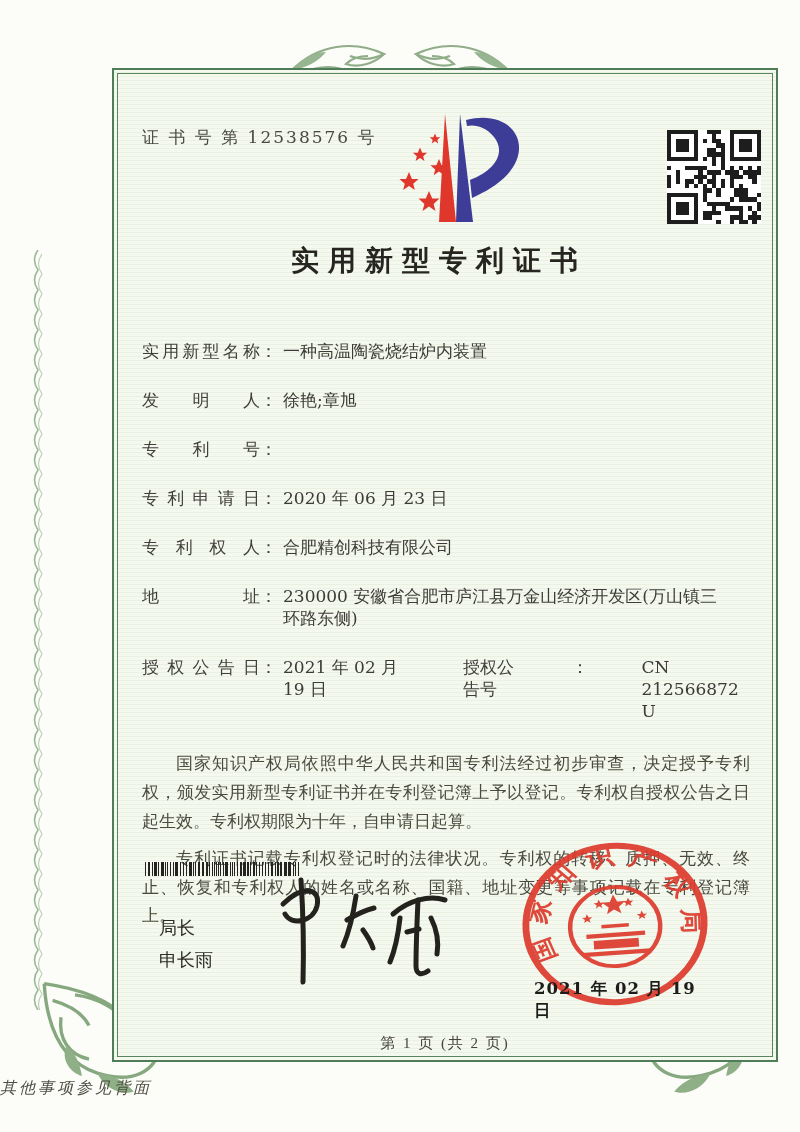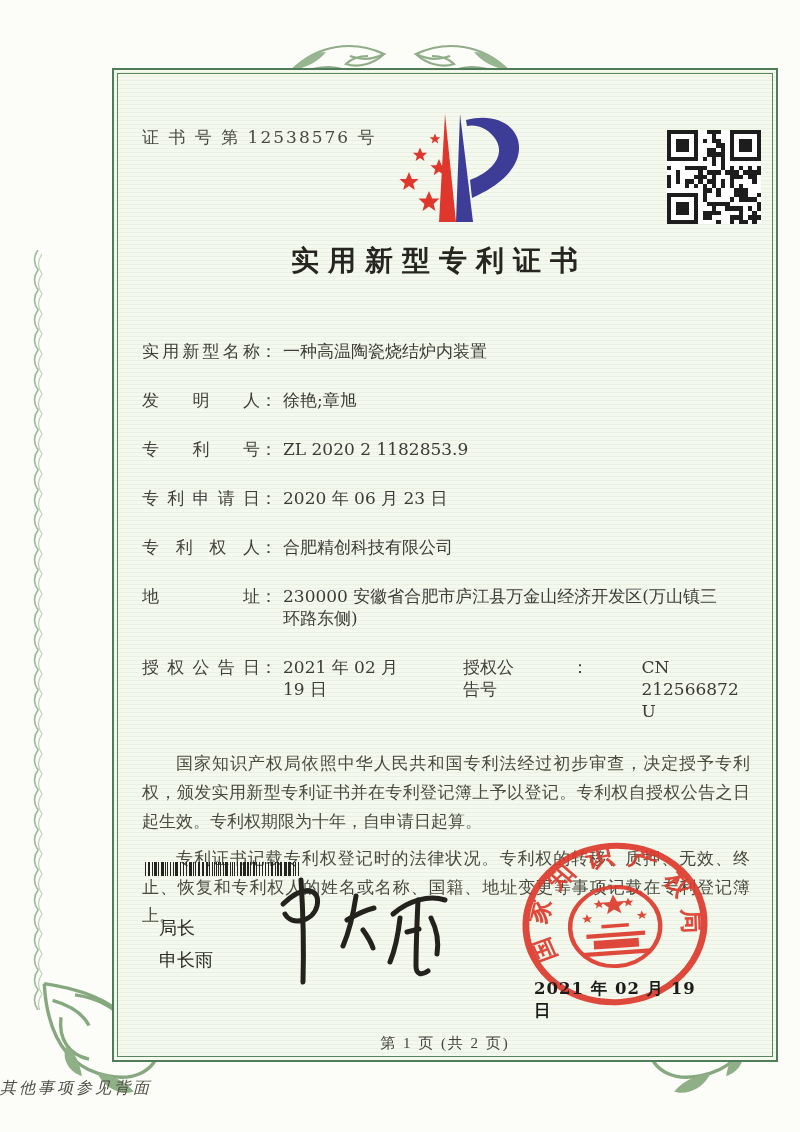--- a/index.html
+++ b/index.html
@@ -276,21 +276,20 @@
       <span class="field-value">一种高温陶瓷烧结炉内装置</span>
     </div>
     <div class="field-row">
       <span class="field-label">发明人</span>
         <span class="field-colon">：</span>
       <span class="field-value">徐艳;章旭</span>
     </div>
     <div class="field-row">
       <span class="field-label">专利号</span>
         <span class="field-colon">：</span>
-      <span class="field-value">ZL 2020 2 1182853.9</span>
     </div>
     <div class="field-row">
       <span class="field-label">专利申请日</span>
         <span class="field-colon">：</span>
       <span class="field-value">2020 年 06 月 23 日</span>
     </div>
     <div class="field-row">
       <span class="field-label">专利权人</span>
         <span class="field-colon">：</span>
       <span class="field-value">合肥精创科技有限公司</span>

